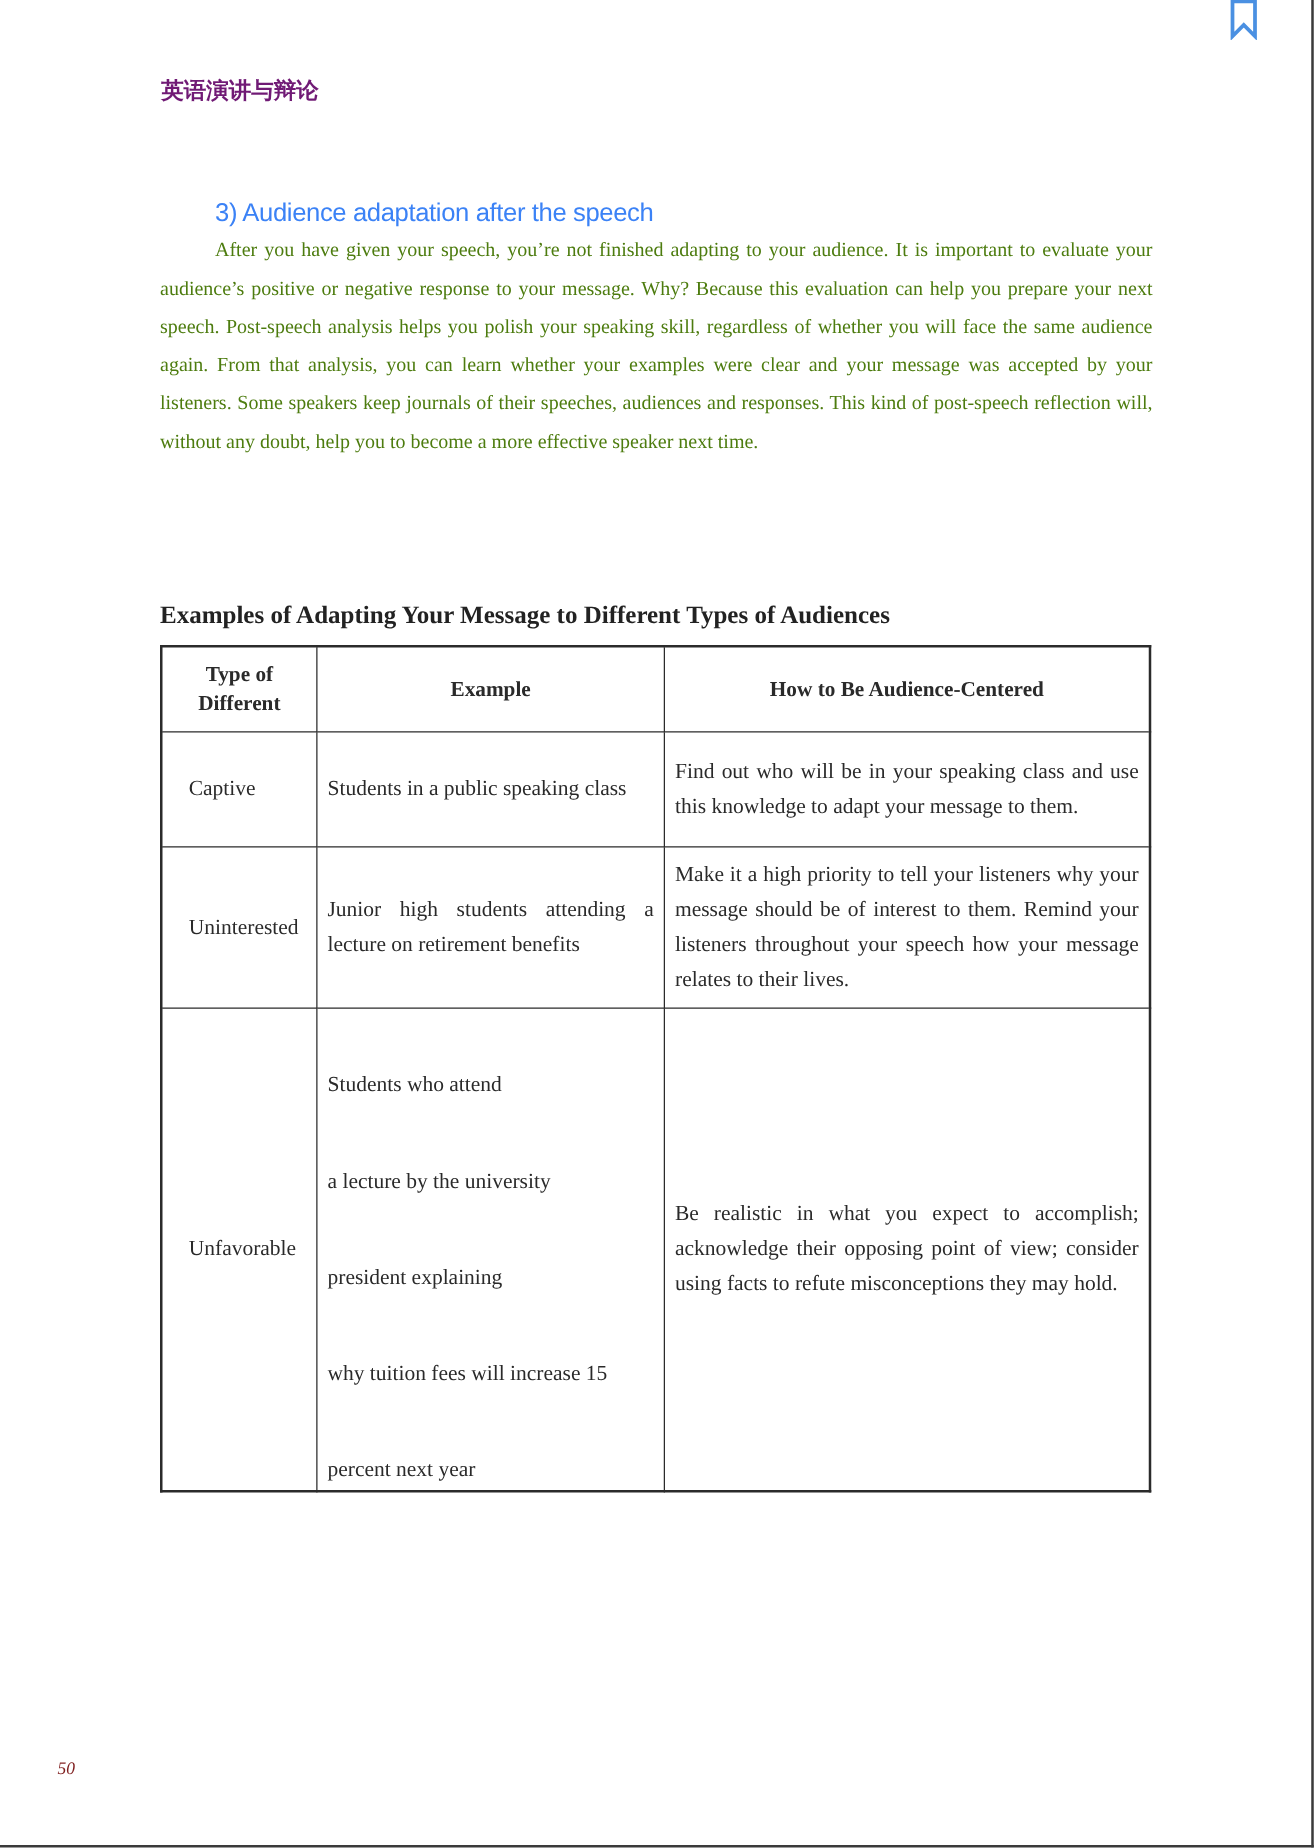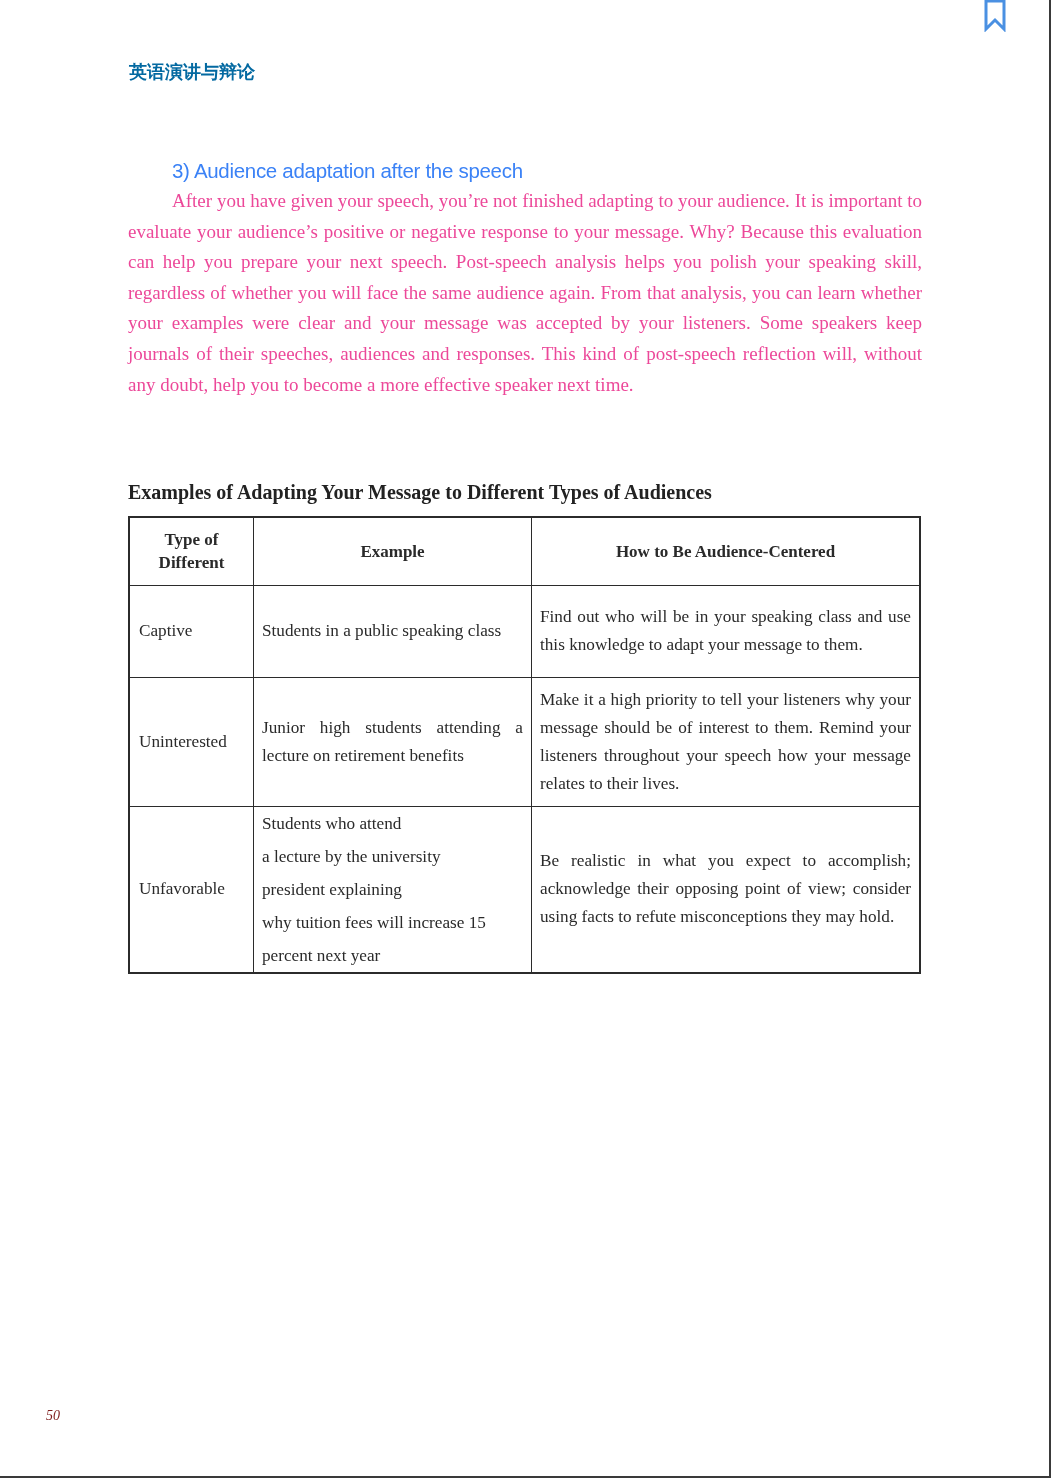--- a/index.html
+++ b/index.html
@@ -7,56 +7,56 @@
     width: 1051px; height: 1478px; position: relative; overflow: hidden;
     background: #ffffff;
     font-family: "DejaVu Serif", serif;
     color: #2a2a2a;
   }
   .frame-right { position: absolute; right: 0; top: 0; width: 2px; height: 1478px; background: #3a3a3a; }
   .frame-bottom { position: absolute; left: 0; bottom: 0; width: 1051px; height: 2px; background: #3a3a3a; }
   .bookmark { position: absolute; left: 982px; top: 0; width: 26px; height: 32px; }
   .running-head {
     position: absolute; left: 129px; top: 60px;
-    font-family: "DejaVu Sans", sans-serif; font-weight: bold; font-size: 18px; color: #0369a1;
+    font-family: "DejaVu Sans", sans-serif; font-weight: bold; font-size: 18px; color: #701a75;
     letter-spacing: 0px;
   }
   .section-heading {
     position: absolute; left: 172px; top: 159px;
     font-family: "Liberation Sans", sans-serif; font-size: 20.5px; color: #3b82f6;
     letter-spacing: -0.3px;
   }
   .body-text {
     position: absolute; left: 128px; top: 186px; width: 794px;
-    font-family: "Liberation Serif", serif; font-size: 19px; line-height: 30.6px;
-    text-align: justify; color: #ec4899; margin: 0;
+    font-family: "Liberation Serif", serif; font-size: 16px; line-height: 30.6px;
+    text-align: justify; color: #4d7c0f; margin: 0;
   }
   .body-text .indent { display: inline-block; width: 44px; }
   .table-caption {
     position: absolute; left: 128px; top: 481px; width: 800px; text-align: left;
     font-family: "Liberation Serif", serif; font-weight: bold; font-size: 20px; color: #222;
   }
   table.aud {
     position: absolute; left: 128px; top: 516px; width: 793px;
     border-collapse: collapse; border: 2px solid #2b2b2b;
     font-family: "Liberation Serif", serif; font-size: 17.2px; color: #2a2a2a;
     table-layout: fixed;
   }
   table.aud th, table.aud td { border: 1.5px solid #2b2b2b; vertical-align: middle; }
   table.aud th { font-weight: bold; font-size: 17px; text-align: center; line-height: 23px; }
   table.aud th.c1 { width: 121px; }
   table.aud th.c2 { width: 275px; }
   table.aud tr.hdr { height: 68px; }
   table.aud td { padding: 0 8px; line-height: 28px; }
-  table.aud td.type { padding-left: 9px; }
+  table.aud td.type { padding-left: 21px; }
   table.aud td.just { text-align: justify; text-align-last: left; }
   table.aud tr.r1 { height: 92px; }
   table.aud tr.r2 { height: 129px; }
   table.aud tr.r3 { height: 165px; }
-  .ex-lines span { display: block; line-height: 33px; }
+  .ex-lines span { display: block; line-height: 33px; margin-top: 44px; }
   .page-number {
     position: absolute; left: 46px; top: 1408px;
     font-family: "Liberation Serif", serif; font-style: italic; font-weight: normal; font-size: 14px; color: #7f1d1d;
   }
 </style>
 </head>
 <body>
 
 <div class="frame-right"></div>
 <div class="frame-bottom"></div>

